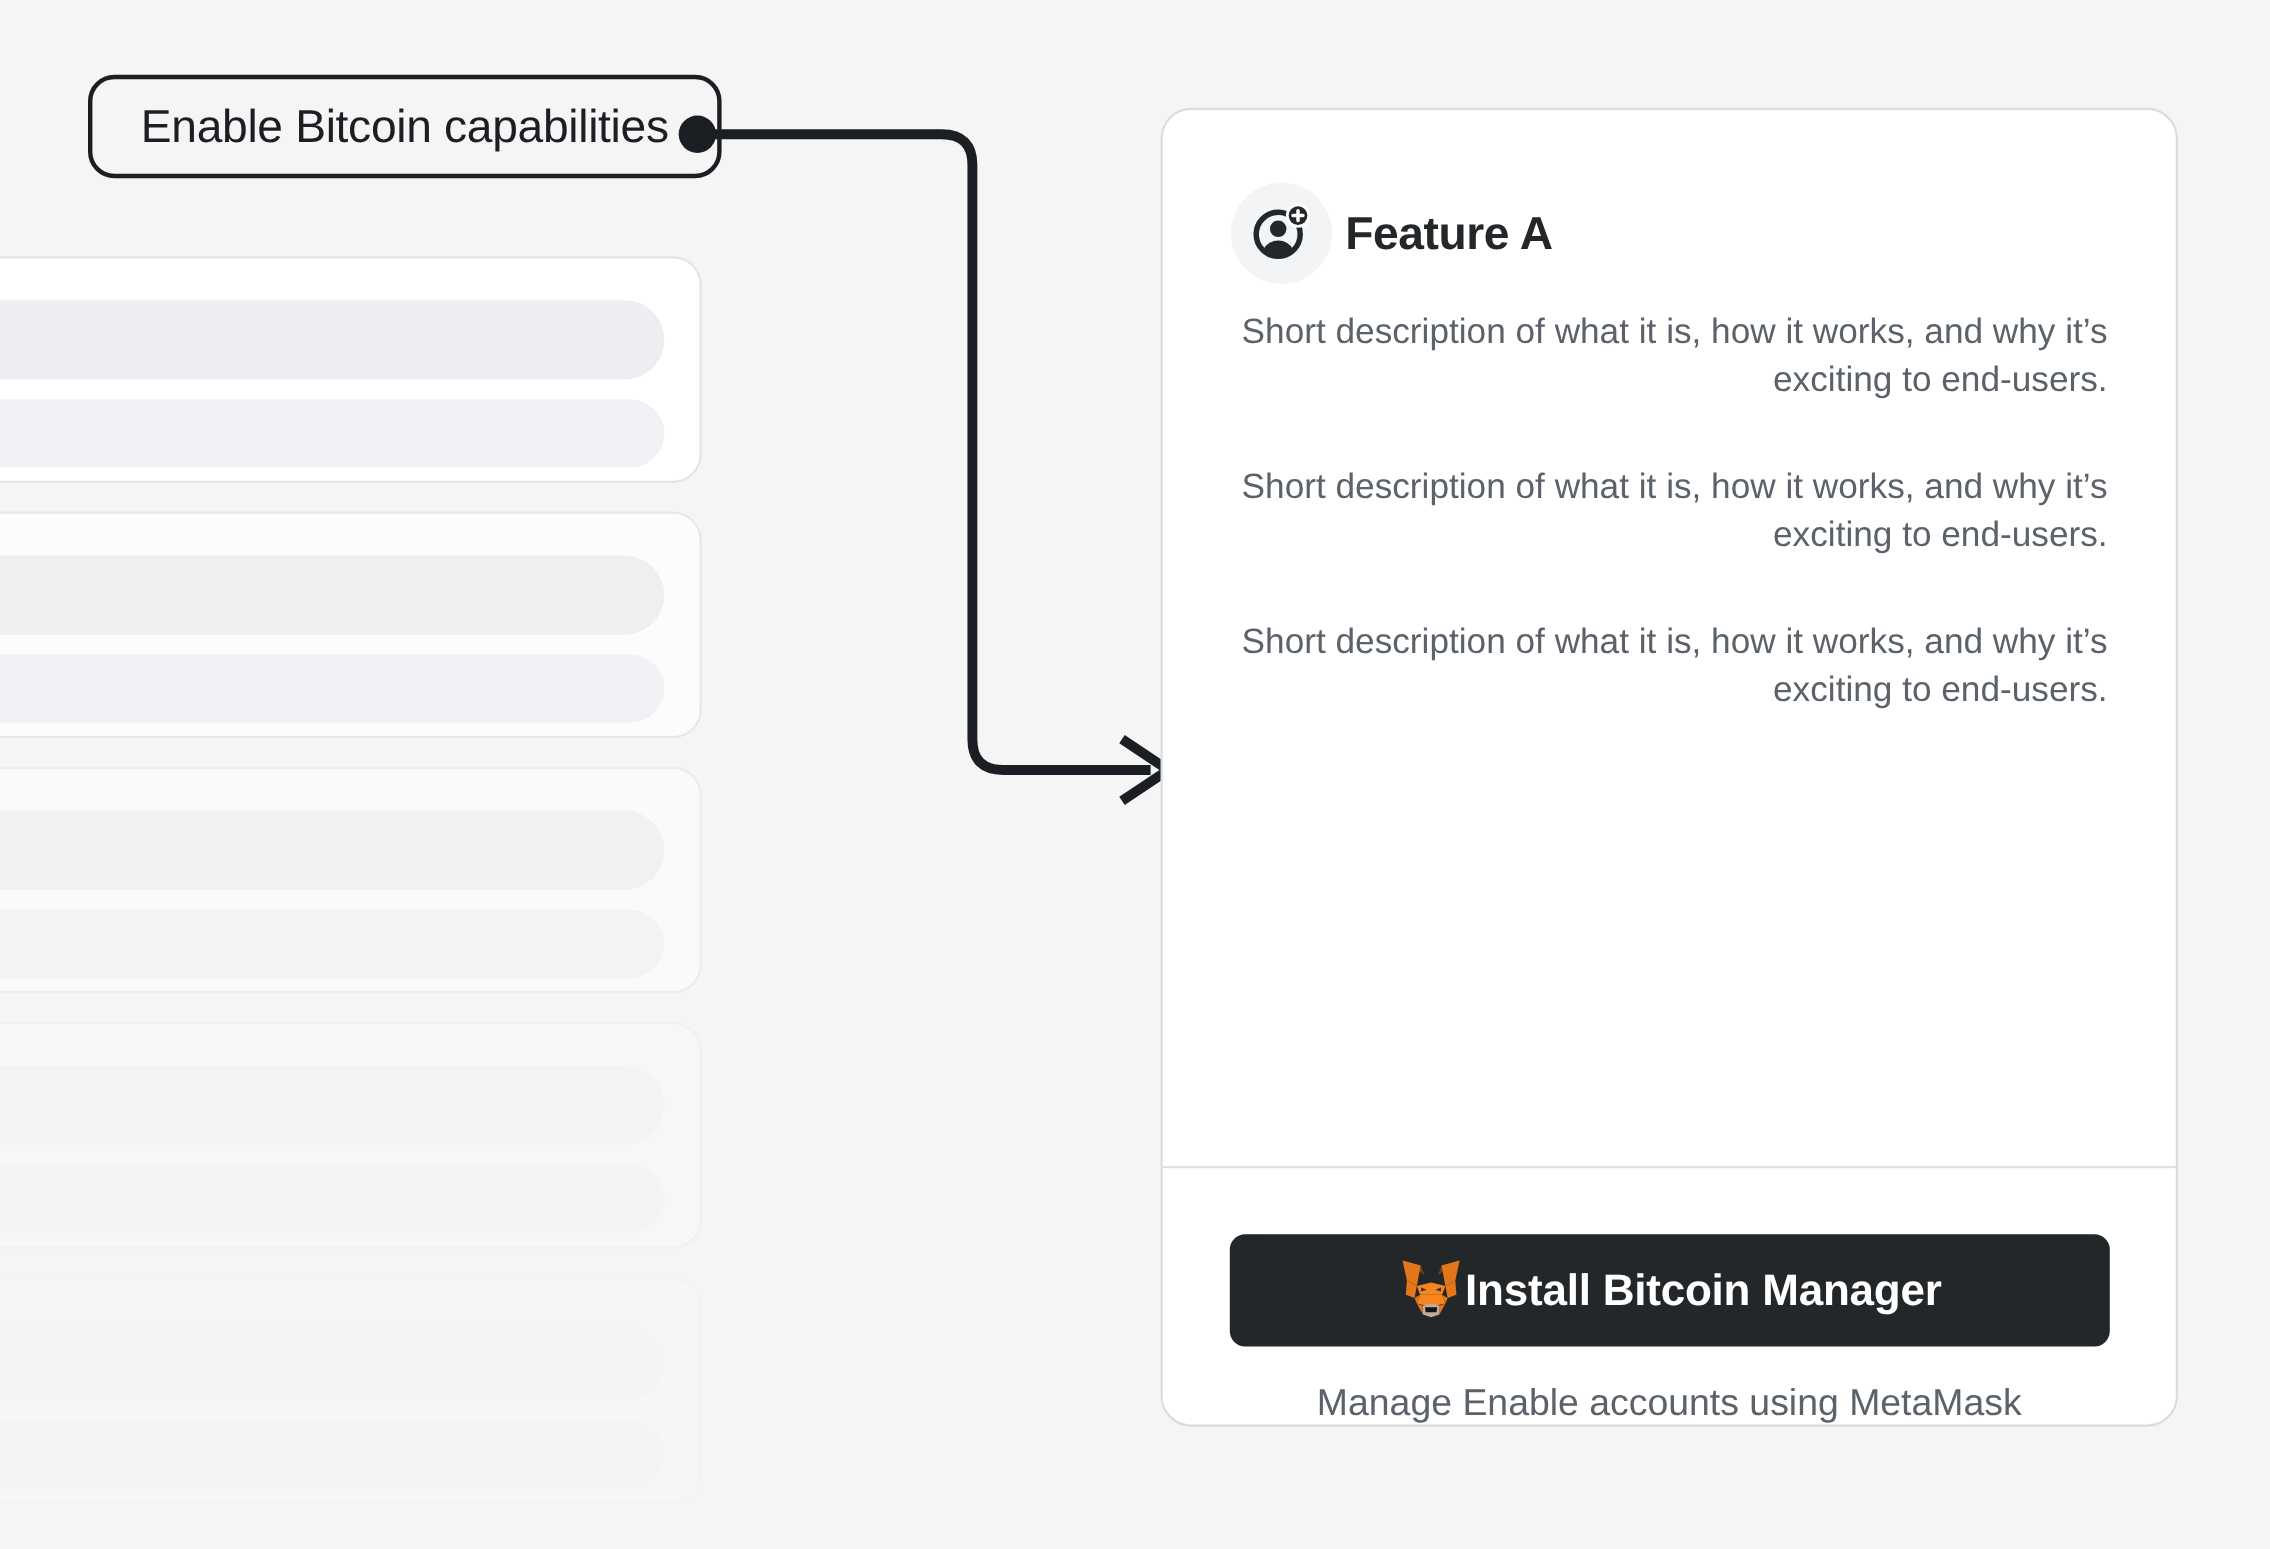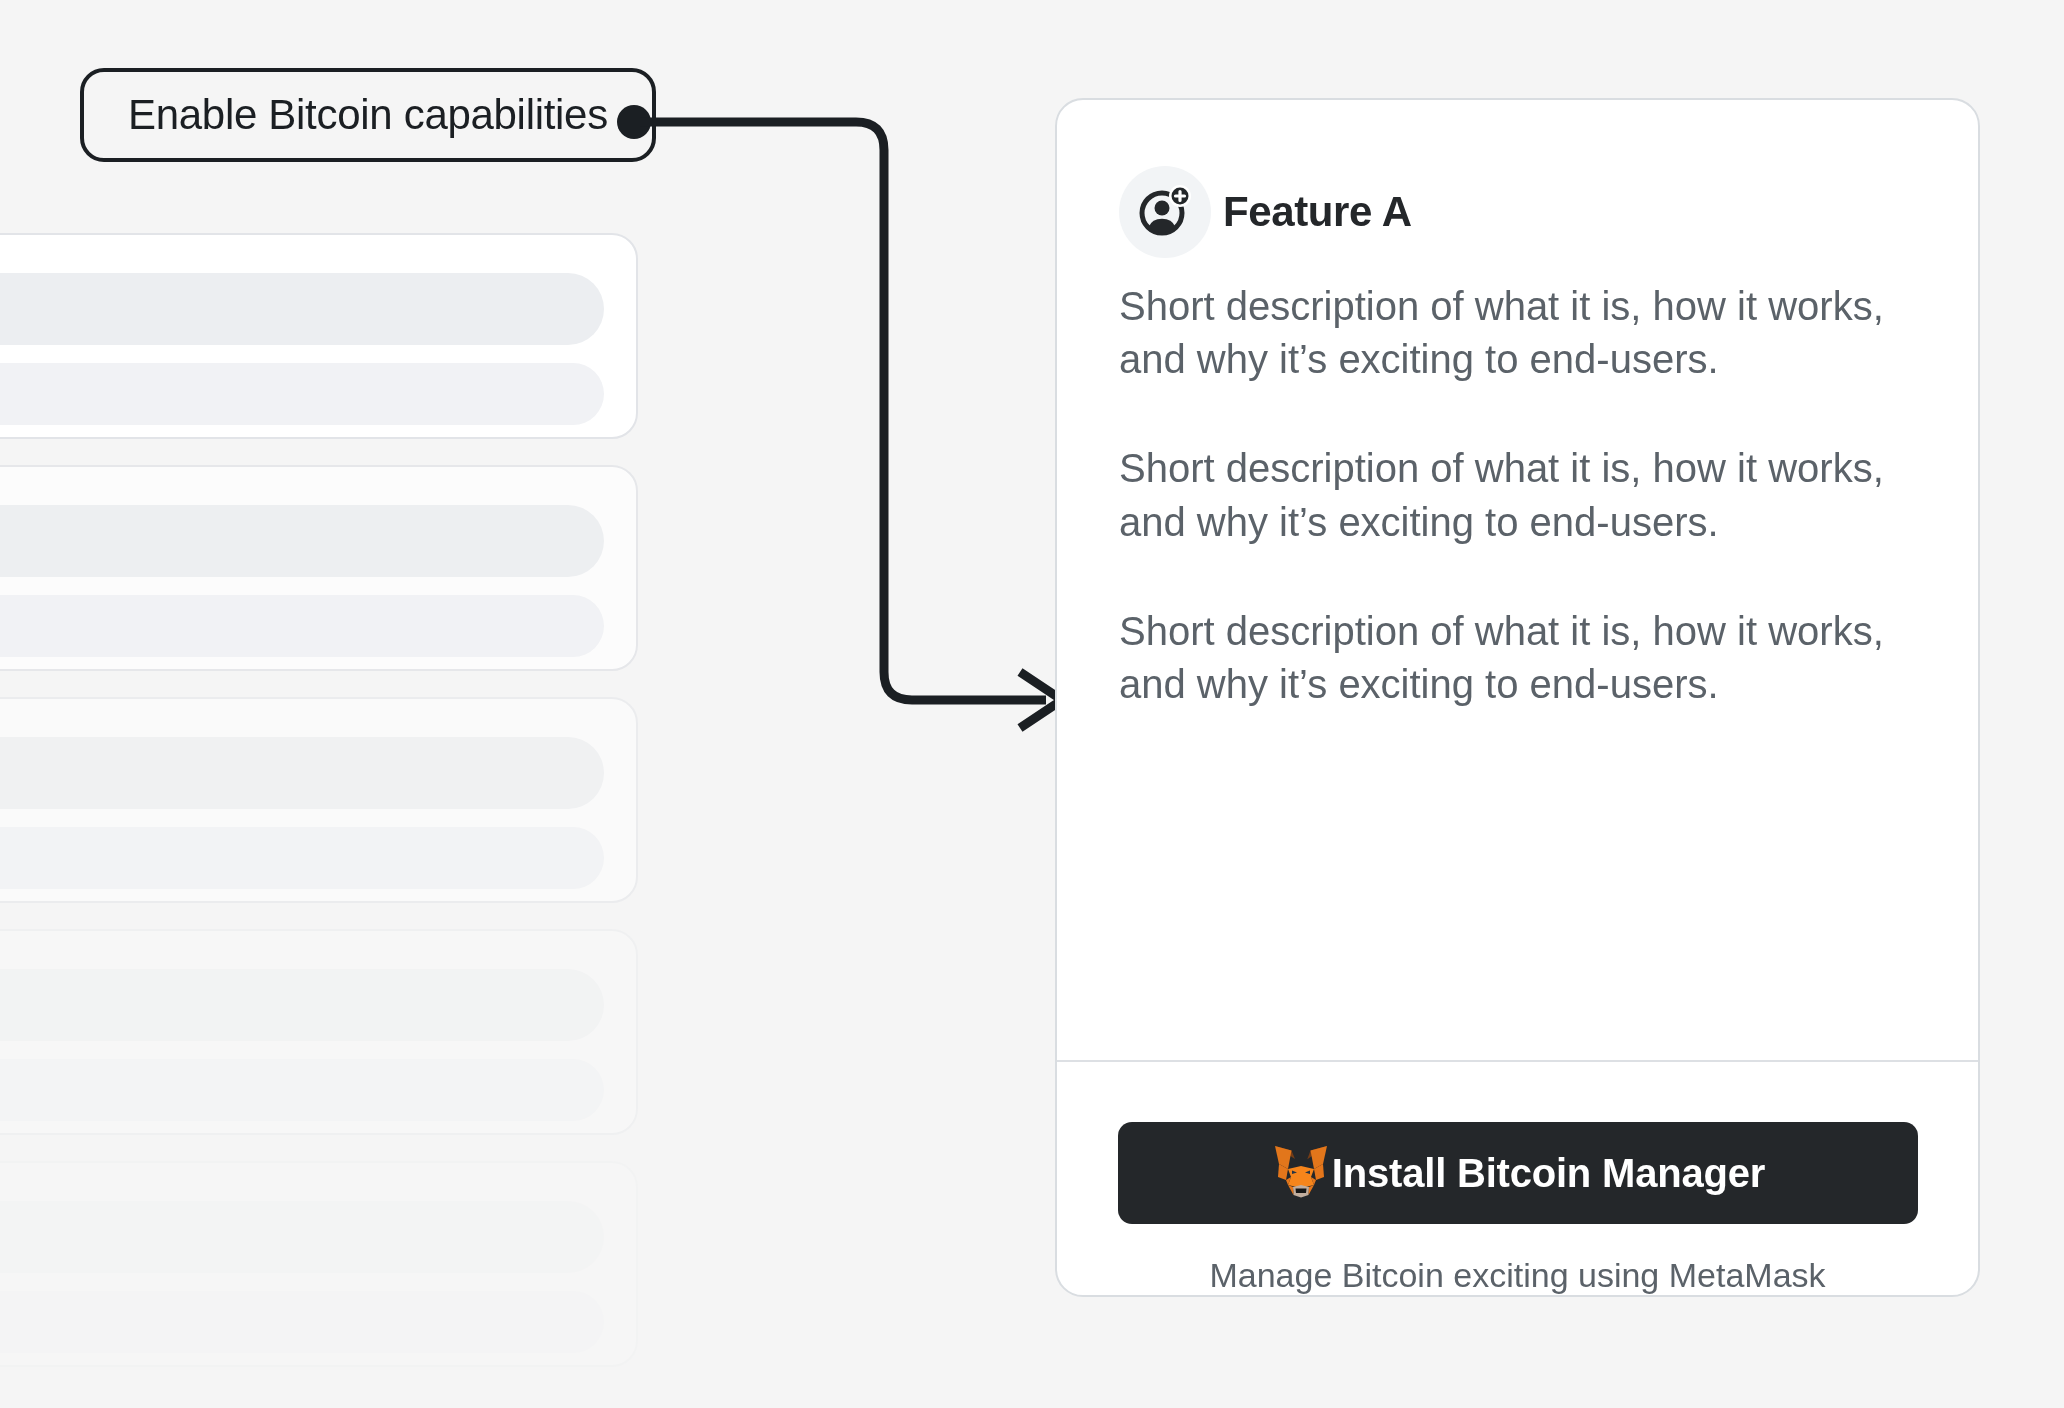--- a/index.html
+++ b/index.html
@@ -124,24 +124,25 @@
     flex: 0 0 auto;
   }
   .feature-title {
     font-size: 42px;
     font-weight: bold;
     color: #24272a;
     letter-spacing: -0.4px;
   }
   .feature-desc {
     margin: 22px 0 0 0;
-    font-size: 40px;
+    font-size: 32px;
     line-height: 1.33;
     color: #5b6269;
     max-width: 800px;
+    text-align: right;
   }
 
   .card-divider {
     height: 2px;
     background: #dde0e4;
     margin-top: 62px;
   }
 
   .card-footer {
     padding: 60px 60px 0 60px;
@@ -256,16 +257,16 @@
           <path d="M 23 43 L 31 41 L 39 43 L 38.5 51 L 31 53.5 L 23.5 51 Z" fill="#c0ad9e"></path>
           <path d="M 25.5 44.5 L 36.5 44.5 L 36 49 L 26 49 Z" fill="#161616"></path>
           <path d="M 18 41 L 23 43 L 23.5 51 Z" fill="#e4761b"></path>
           <path d="M 44 41 L 39 43 L 38.5 51 Z" fill="#e4761b"></path>
           <path d="M 22 26.5 L 27 28.5 L 22 30 Z" fill="#233447"></path>
           <path d="M 40 26.5 L 35 28.5 L 40 30 Z" fill="#233447"></path>
         </svg>
       </span>
       <span>Install Bitcoin Manager</span>
     </button>
-    <div class="footer-caption">Manage Bitcoin exciting using MetaMask</div>
+    <div class="footer-caption">Manage Enable accounts using MetaMask</div>
   </div>
 
 </div>
 
 </body></html>

